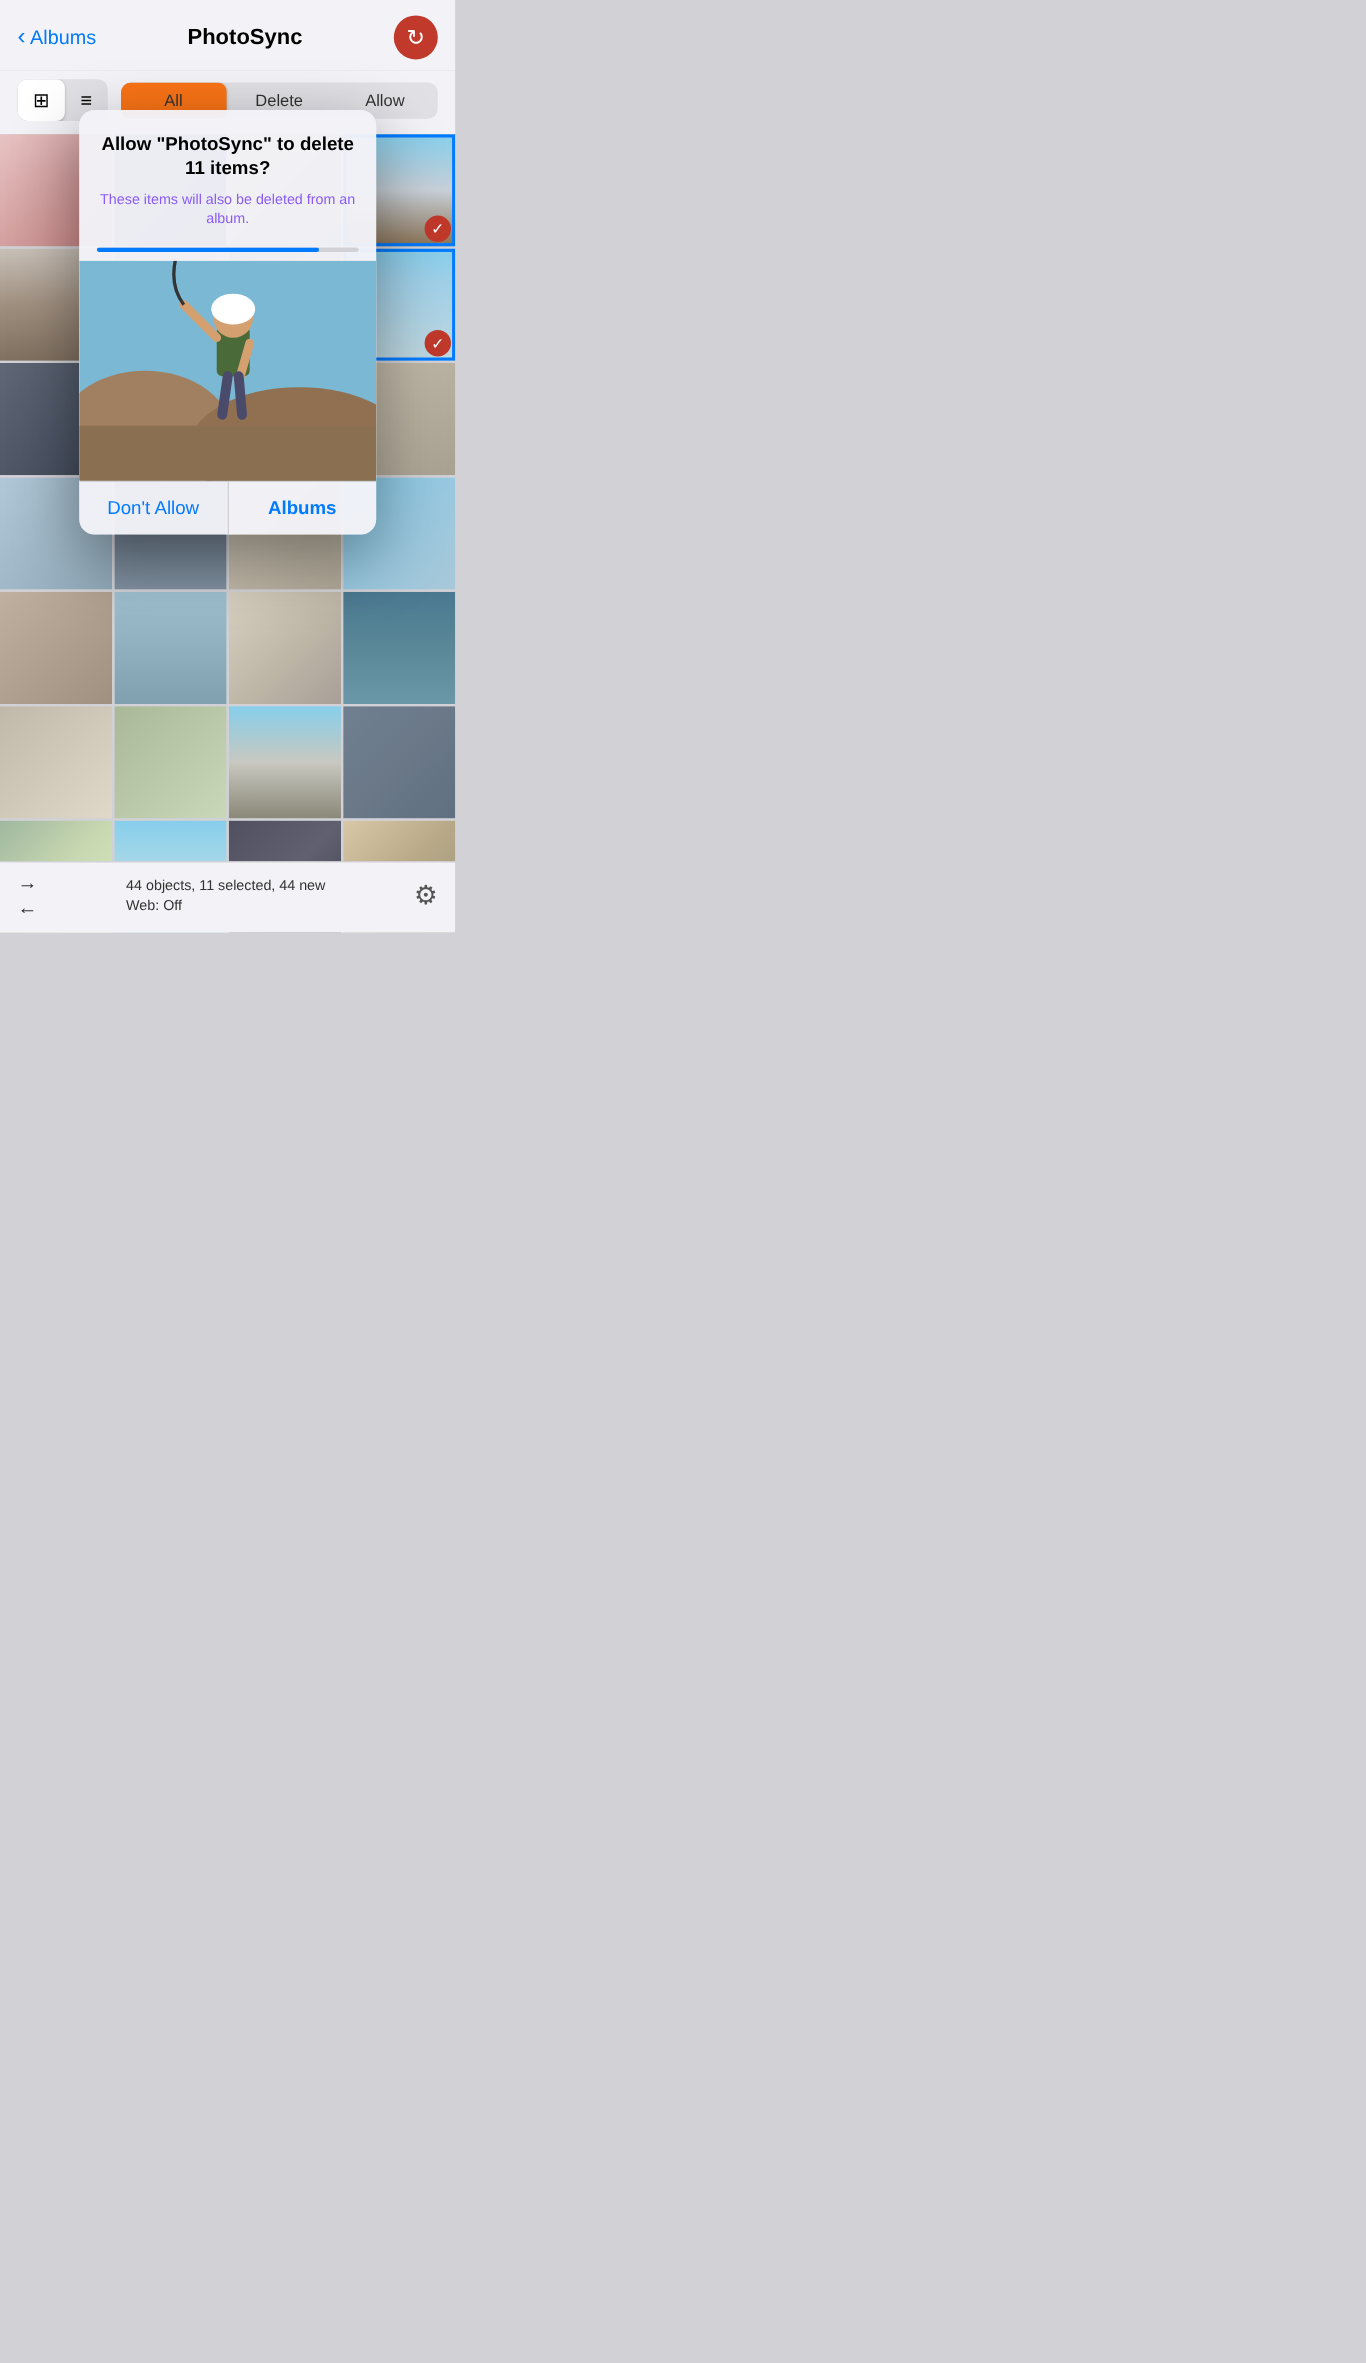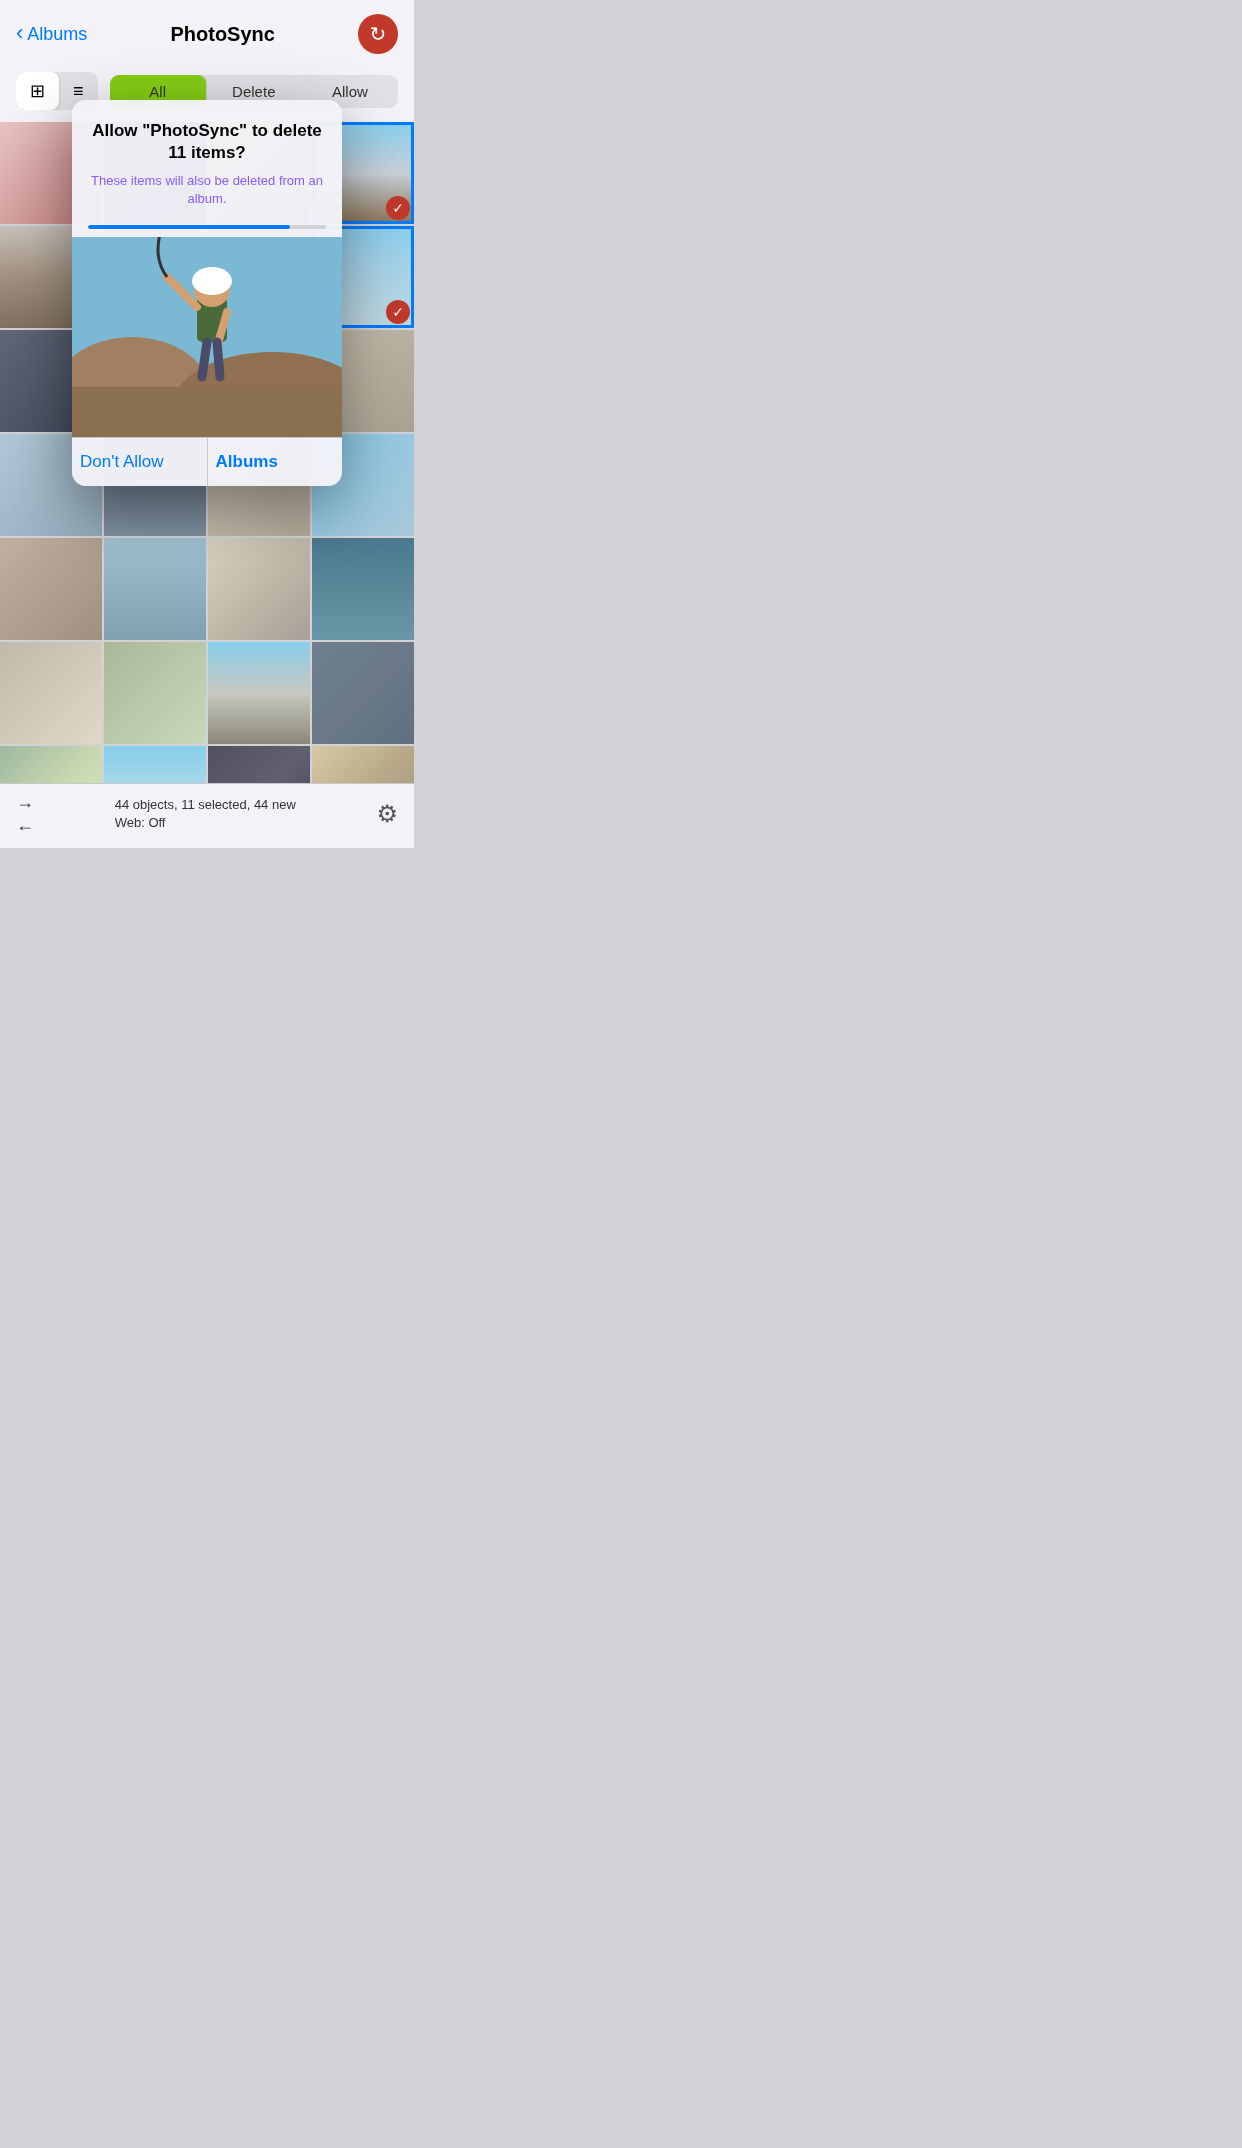--- a/index.html
+++ b/index.html
@@ -101,21 +101,21 @@
     .filter-btn {
       flex: 1;
       padding: 8px 6px;
       font-size: 15px;
       text-align: center;
       cursor: pointer;
       color: #333;
     }
 
     .filter-btn.active {
-      background: #84cc16;
+      background: #f97316;
       border-radius: 8px;
       box-shadow: 0 1px 3px rgba(0,0,0,0.2);
       font-weight: 500;
     }
 
     
     .photo-grid {
       display: grid;
       grid-template-columns: repeat(4, 1fr);
       gap: 2px;
@@ -243,21 +243,21 @@
 
     .dialog-actions {
       display: flex;
       border-top: 1px solid #c8c8cc;
     }
 
     .dialog-btn {
       flex: 1;
       padding: 14px 8px;
       font-size: 17px;
-      text-align: left;
+      text-align: center;
       cursor: pointer;
       color: #007aff;
       font-weight: 400;
     }
 
     .dialog-btn.destructive {
       font-weight: 600;
       color: #007aff;
     }
 

